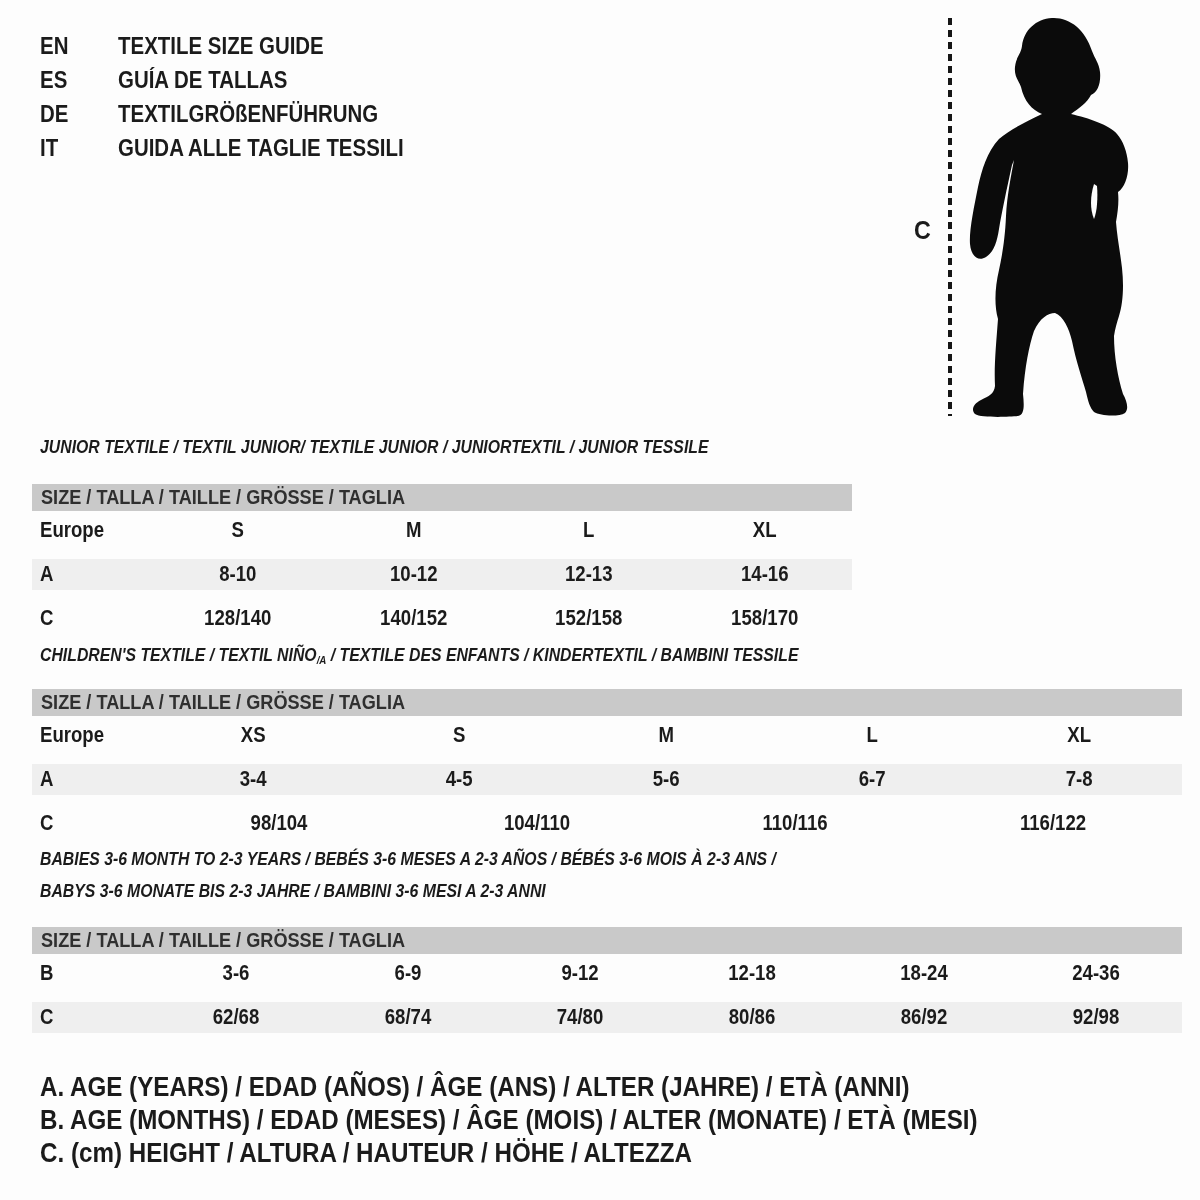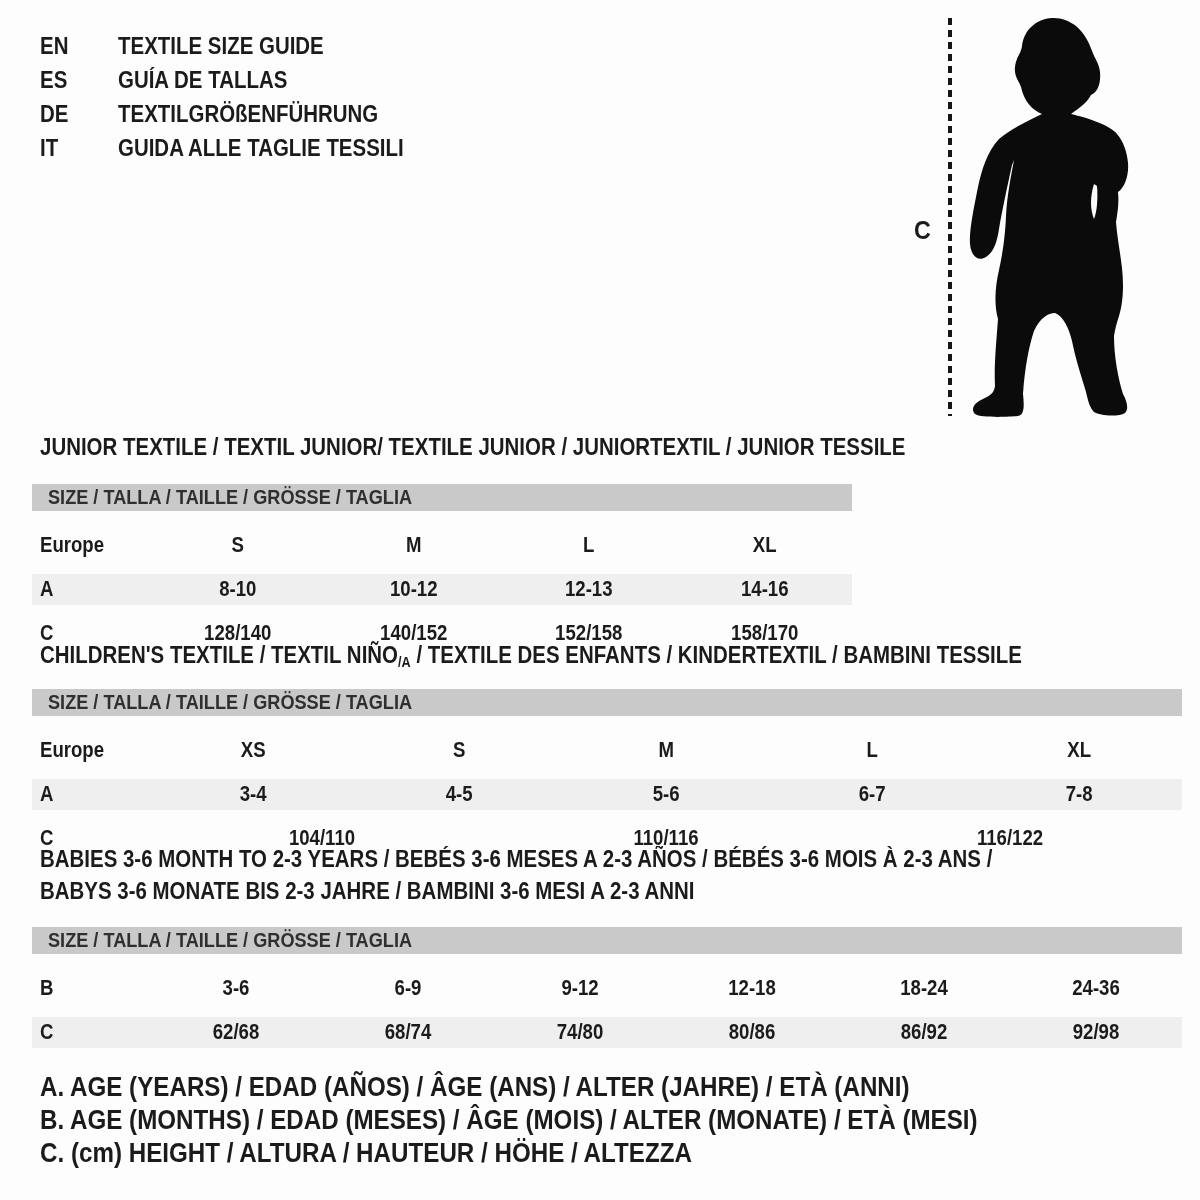--- a/index.html
+++ b/index.html
@@ -21,28 +21,28 @@
 
   
   .measure-line{
     position:absolute; left:948px; top:18px; width:4px; height:398px;
     background:repeating-linear-gradient(to bottom, #161616 0px, #161616 7px, transparent 7px, transparent 12px);
   }
   .measure-label{position:absolute; left:914px; top:216px; font-size:25px;}
   .figure-svg{position:absolute; left:966px; top:14px;}
 
   
-  .section-title{position:absolute; left:40px; font-size:22px; line-height:24px;}
+  .section-title{position:absolute; left:40px; font-size:17px; line-height:24px;font-style:italic;}
   .title-sub{font-size:0.62em; vertical-align:-0.28em;}
   .size-table{position:absolute; left:32px;}
   .size-table.narrow{width:820px;}
   .size-table.wide{width:1150px;}
   .size-bar{
     height:27px; line-height:27px; background:var(--bar); color:var(--barink);
-    font-size:19.5px; padding-left:16px; margin-bottom:19px;
+    font-size:19.5px; padding-left:9px; margin-bottom:4px;
   }
   .t-row{display:flex; height:31px; line-height:31px; font-size:20px; margin-bottom:13px;}
   .t-row.alt{background:var(--alt);}
   .t-label{width:110px; padding-left:8px; text-align:left;}
   .t-cell{flex:1; text-align:center;}
 
   
   .footnotes{position:absolute; left:40px; top:1071px; font-size:26px; line-height:33px;}
 </style>
 </head>
@@ -181,20 +181,23 @@
       <div class="t-cell">
           <span class="sq-c">6-7</span>
         </div>
       <div class="t-cell">
           <span class="sq-c">7-8</span>
         </div>
     </div>
     <div class="t-row">
       <div class="t-label"><span class="sq">C</span></div>
       <div class="t-cell">
+          <span class="sq-c">98/104</span>
+        </div>
+      <div class="t-cell">
           <span class="sq-c">104/110</span>
         </div>
       <div class="t-cell">
           <span class="sq-c">110/116</span>
         </div>
       <div class="t-cell">
           <span class="sq-c">116/122</span>
         </div>
     </div>
   </div>

